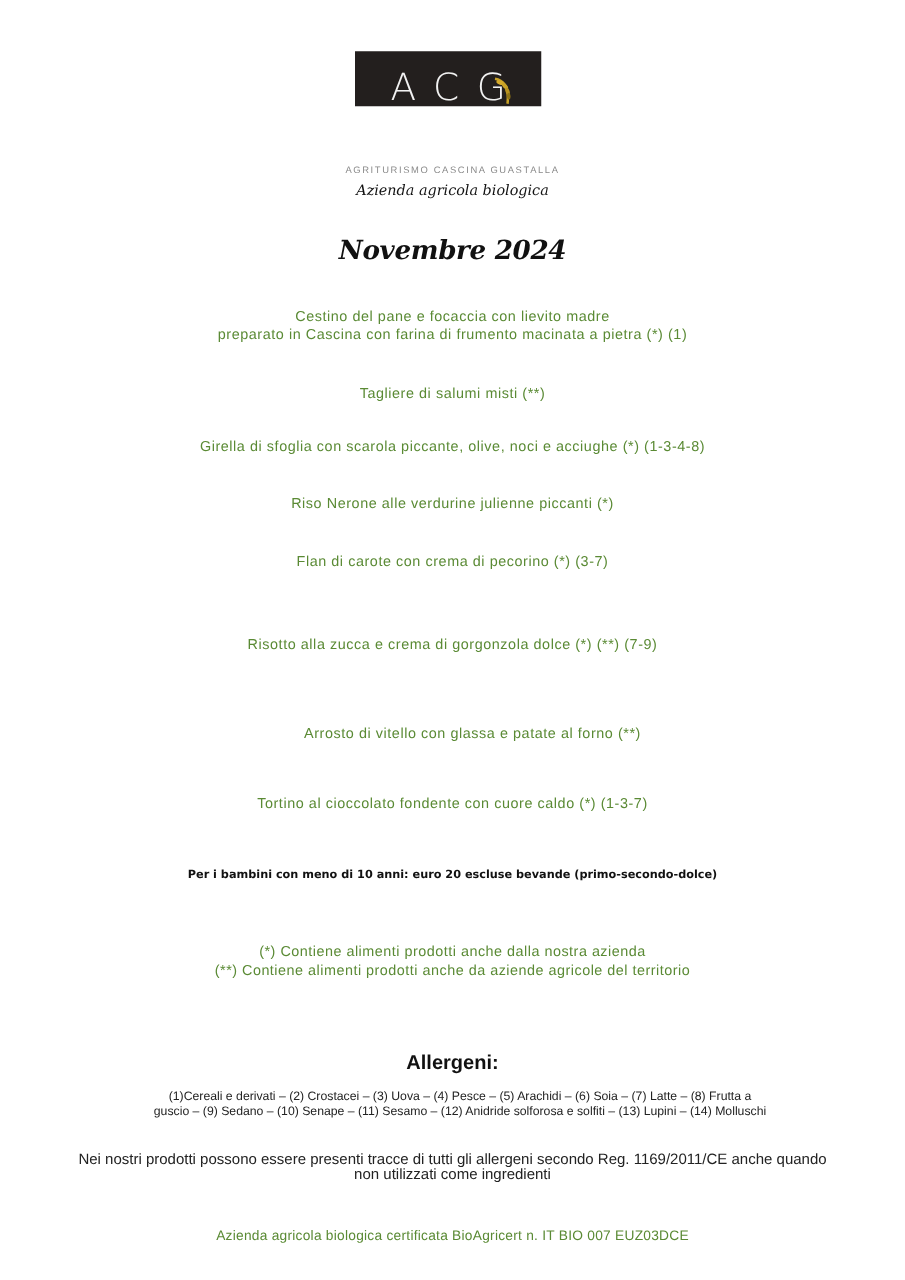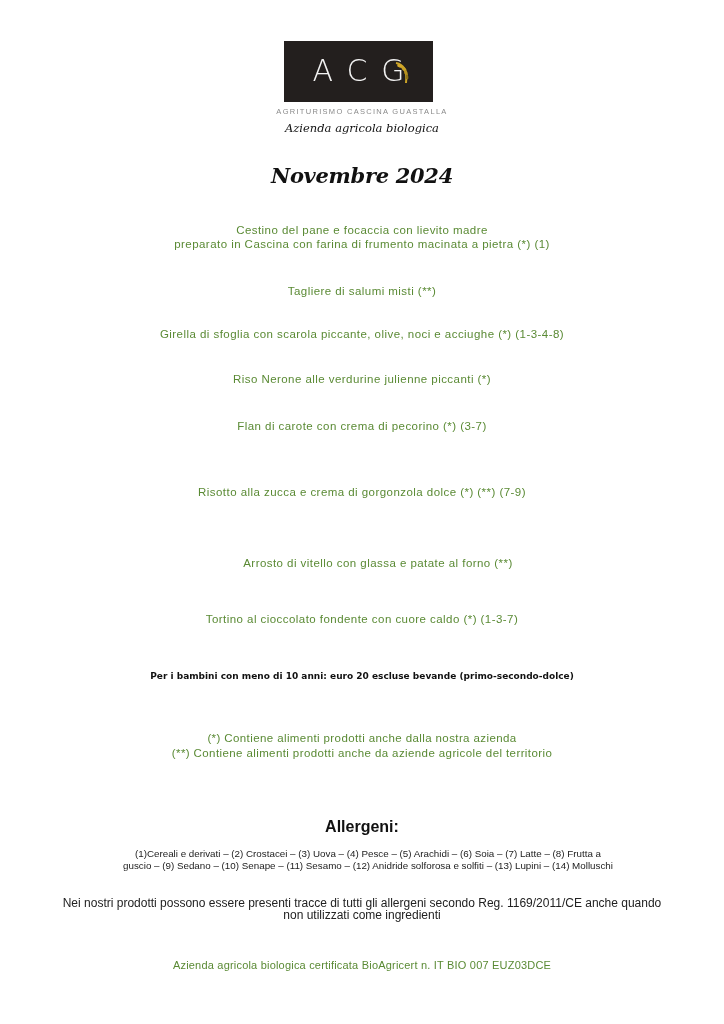--- a/index.html
+++ b/index.html
@@ -1,18 +1,18 @@
 <!DOCTYPE html>
 <html><head>
 <meta charset="utf-8">
 <style>
   html, body { margin: 0; padding: 0; background: #ffffff; }
   body { width: 724px; height: 1024px; position: relative; overflow: hidden; font-family: "Liberation Sans", sans-serif; }
-  .abs { position: absolute; left: 0; width: 724px; text-align: center; }
-  .logo-box { position: absolute; left: 284px; top: 41px; width: 149px; height: 61px; background: #231f1e; }
+  .abs { position: absolute; left: 0; width: 724px; text-align: center; margin-top: 24px; }
+  .logo-box { position: absolute; left: 284px; top: 41px; width: 149px; height: 44px; background: #231f1e; }
   .logo-letters { position: absolute; left: 0; top: 12px; width: 149px; text-align: center; color: #f2f2f2; font-family: "DejaVu Sans", sans-serif; font-weight: 200; font-size: 30px; letter-spacing: 14px; padding-left: 14px; box-sizing: border-box; line-height: 36px; }
   .wheat { position: absolute; left: 108px; top: 18px; }
   .logo-sub { top: 107px; font-size: 7.5px; letter-spacing: 1.3px; color: #8a8a8a; }
   .logo-script { top: 121px; font-family: "DejaVu Serif", serif; font-style: italic; font-size: 11.5px; color: #111; }
   .title { top: 163px; font-family: "DejaVu Serif", serif; font-style: italic; font-weight: bold; font-size: 21px; color: #111; letter-spacing: -0.3px; }
   .dish { font-size: 11.5px; color: #5a8a34; letter-spacing: 0.45px; line-height: 14px; }
   .price { font-size: 9px; font-weight: bold; color: #111; line-height: 11.5px; font-family: "DejaVu Sans", sans-serif; }
   .notes { font-size: 11.5px; color: #5a8a34; letter-spacing: 0.4px; line-height: 15px; }
   .allerg-title { top: 818px; font-size: 16px; font-weight: bold; color: #111; }
   .allerg-list { font-size: 9.8px; color: #222; line-height: 12px; }

